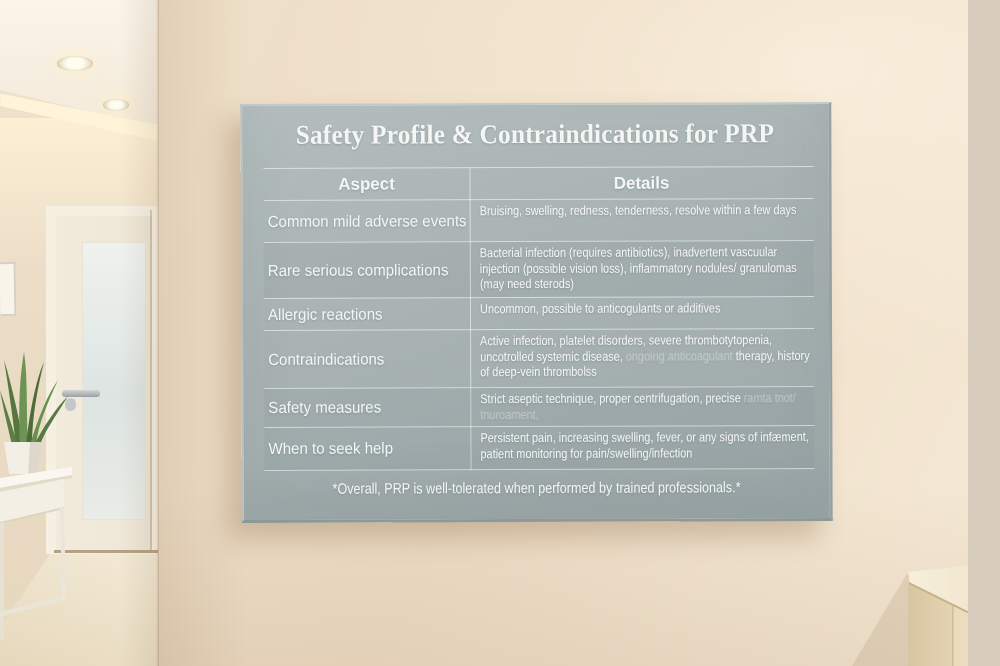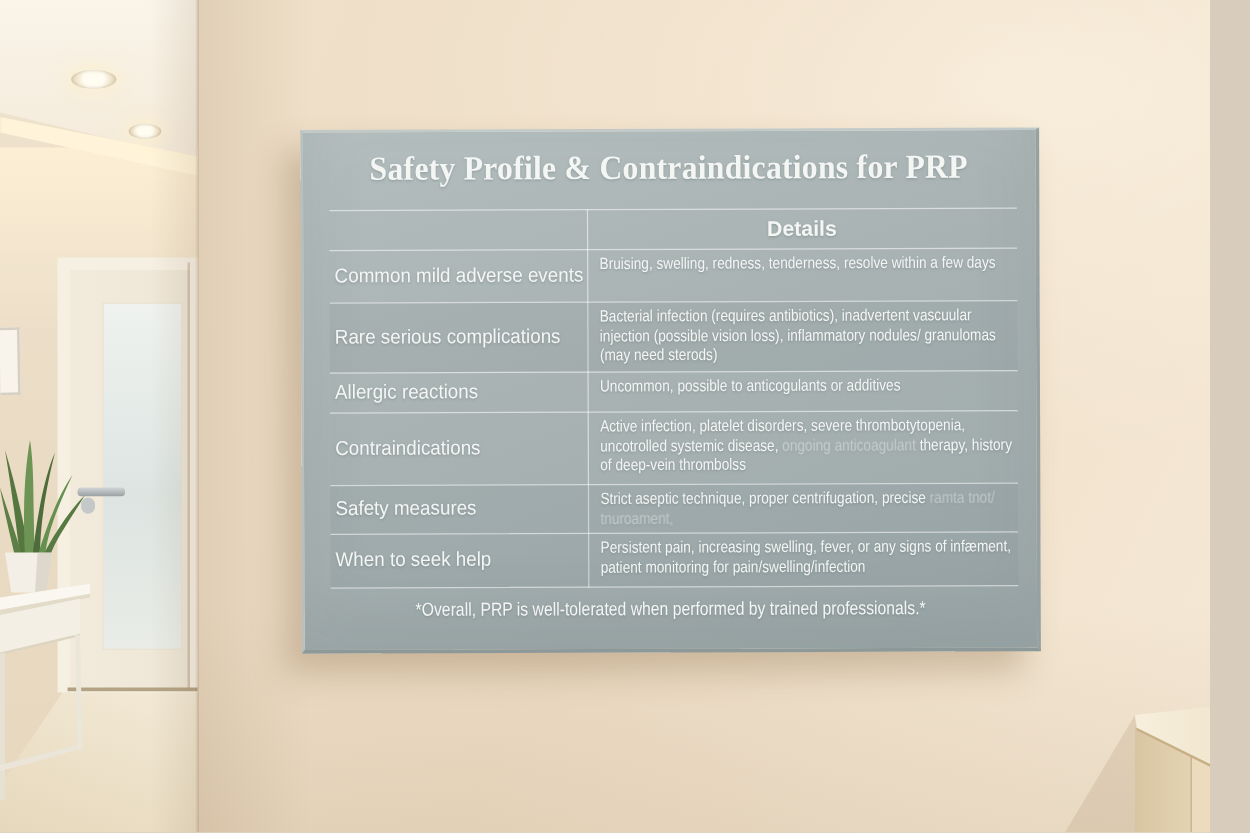--- a/index.html
+++ b/index.html
@@ -153,20 +153,21 @@
 
   <div class="board">
     <div class="b-title">
       <span>Safety Profile &amp; Contraindications for PRP</span>
     </div>
 
     <div class="b-table">
       <div class="vdiv"></div>
 
       <div class="trow rh">
+        <div class="hc a">Aspect</div>
         <div class="hc d">Details</div>
       </div>
 
       <div class="trow r1">
         <div class="aspect">Common mild adverse events</div>
         <div class="dets"><span>Bruising, swelling, redness, tenderness, resolve within a few days</span><span class="faded"></span><span></span></div>
       </div>
 
       <div class="trow r2 shaded">
         <div class="aspect">Rare serious complications</div>

